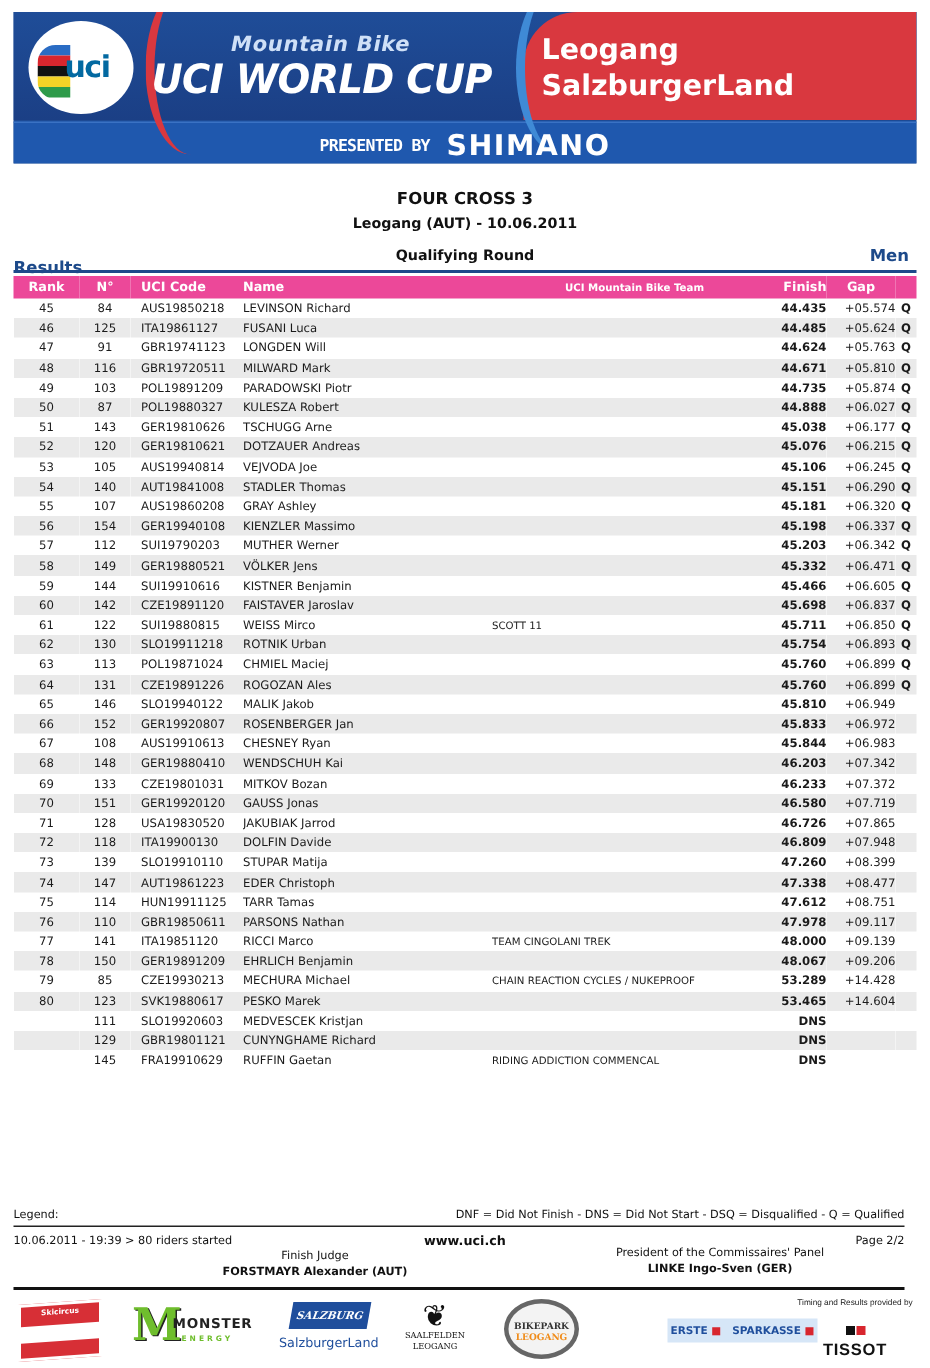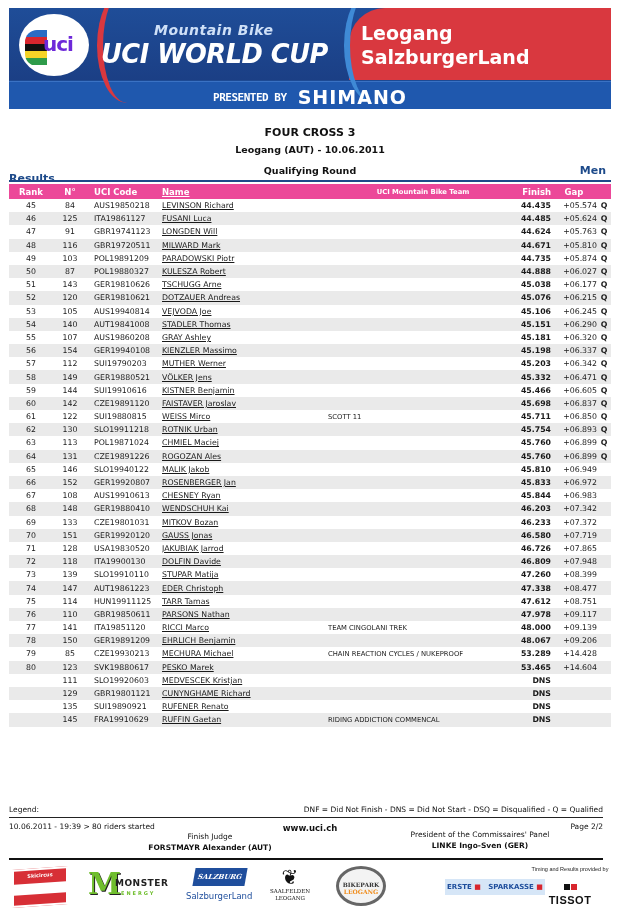--- a/index.html
+++ b/index.html
@@ -6,21 +6,21 @@
   html, body { width: 620px; height: 912px; background: #ffffff; overflow: hidden; }
   body { font-family: "DejaVu Sans", "Liberation Sans", sans-serif; color: #111; position: relative; }
 
   
   .banner { position: absolute; left: 9px; top: 8px; width: 602px; height: 101px; background: #1d4a94; overflow: hidden; }
   .banner-top { position: absolute; left: 0; top: 0; width: 602px; height: 72px; background: linear-gradient(180deg,#1f4d98 0%,#1b3f85 100%); }
   .banner-bottom { position: absolute; left: 0; top: 73px; width: 602px; height: 28px; background: #1f58ae; border-top: 1px solid #3a72c4; }
   .uci-logo { position: absolute; left: 10px; top: 6px; width: 70px; height: 62px; border-radius: 50%; background: #fff; }
   .uci-logo .stripes { position: absolute; left: 6px; top: 16px; width: 22px; height: 36px; border-radius: 12px 0 0 12px; overflow: hidden; }
   .uci-logo .stripes span { display: block; height: 7px; }
-  .uci-logo .uci-text { position: absolute; left: 24px; top: 18px; font: bold 20px "DejaVu Sans", sans-serif; color: #6d28d9; letter-spacing: -1px; }
+  .uci-logo .uci-text { position: absolute; left: 24px; top: 18px; font: bold 20px "DejaVu Sans", sans-serif; color: #0369a1; letter-spacing: -1px; }
   .red-arc { position: absolute; left: 88px; top: -20px; width: 60px; height: 115px; border-left: 6px solid #d9383f; border-radius: 60% 0 0 60%; }
   .blue-arc { position: absolute; left: 335px; top: -20px; width: 60px; height: 115px; border-left: 6px solid #3f8ad6; border-radius: 60% 0 0 60%; }
   .mb-title { position: absolute; left: 145px; top: 14px; font: italic bold 14px "DejaVu Sans", sans-serif; color: #cfe0f7; letter-spacing: 0.5px; }
   .wc-title { position: absolute; left: 92px; top: 30px; font: italic bold 27px "DejaVu Sans", sans-serif; color: #ffffff; letter-spacing: -0.5px; transform: scaleX(0.95); transform-origin: left; }
   .venue-box { position: absolute; left: 340px; top: 0; width: 262px; height: 72px; background: #d9383f; border-radius: 36px 0 0 0; }
   .venue-line1 { position: absolute; left: 352px; top: 14px; font: bold 19px "DejaVu Sans", sans-serif; color: #fff; }
   .venue-line2 { position: absolute; left: 352px; top: 38px; font: bold 19px "DejaVu Sans", sans-serif; color: #fff; }
   .presented { position: absolute; left: 0; width: 602px; top: 78px; text-align: center; color: #fff; }
   .presented .pby { font: bold 11px "DejaVu Sans Mono", monospace; letter-spacing: -0.5px; vertical-align: middle; }
   .presented .shimano { font: bold 19px "DejaVu Sans", sans-serif; letter-spacing: 1px; vertical-align: middle; margin-left: 6px; }
@@ -34,21 +34,21 @@
   .title-rule { position: absolute; left: 9px; top: 180px; width: 602px; height: 2px; background: #1d4a8a; }
 
   
   .results-table { position: absolute; left: 9px; top: 184px; width: 602px; border-collapse: collapse; table-layout: fixed; }
   .results-table th { background: #ec4899; color: #fff; font: bold 8.5px "DejaVu Sans", sans-serif; height: 15px; text-align: left; padding: 0; }
   .results-table td { font: 7.8px "DejaVu Sans", sans-serif; height: 13.2px; padding: 0; white-space: nowrap; overflow: hidden; color: #1a1a1a; }
   .results-table tbody tr:nth-child(even) td { background: #eaeaea; }
   .c-rank { width: 44px; text-align: center !important; }
   .c-no { width: 34px; text-align: center !important; font-weight: normal; }
   .c-code { width: 75px; padding-left: 7px !important; }
-  .c-name { width: 166px; text-decoration: underline; }
+  .c-name { width: 166px; }
   .c-team { width: 190px; font-size: 6.8px !important; }
   .c-finish { width: 33px; text-align: right !important; font-weight: bold !important; }
   .c-gap { width: 46px; text-align: right !important; }
   .c-q { width: 14px; text-align: center !important; font-weight: bold !important; }
   th.c-team { text-align: left; }
   th.c-finish { text-align: right; }
   th.c-gap { text-align: center !important; }
 
   
   .legend { position: absolute; left: 9px; top: 805px; font: 7.5px "DejaVu Sans", sans-serif; }
@@ -514,30 +514,20 @@
         <td class="c-no">129</td>
         <td class="c-code">GBR19801121</td>
         <td class="c-name">CUNYNGHAME Richard</td>
         <td class="c-team"></td>
         <td class="c-finish">DNS</td>
         <td class="c-gap"></td>
         <td class="c-q"></td>
       </tr>
       <tr>
         <td class="c-rank"></td>
-        <td class="c-no">135</td>
-        <td class="c-code">SUI19890921</td>
-        <td class="c-name">RUFENER Renato</td>
-        <td class="c-team"></td>
-        <td class="c-finish">DNS</td>
-        <td class="c-gap"></td>
-        <td class="c-q"></td>
-      </tr>
-      <tr>
-        <td class="c-rank"></td>
         <td class="c-no">145</td>
         <td class="c-code">FRA19910629</td>
         <td class="c-name">RUFFIN Gaetan</td>
         <td class="c-team">RIDING ADDICTION COMMENCAL</td>
         <td class="c-finish">DNS</td>
         <td class="c-gap"></td>
         <td class="c-q"></td>
       </tr>
     </tbody>
 </table>

